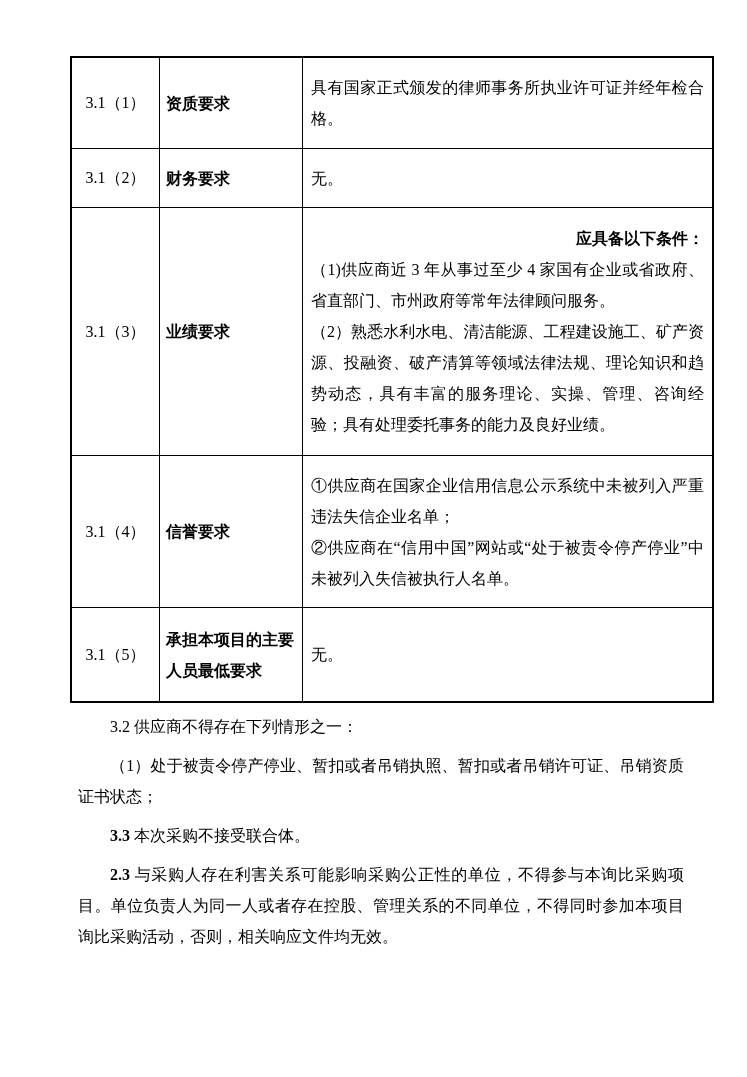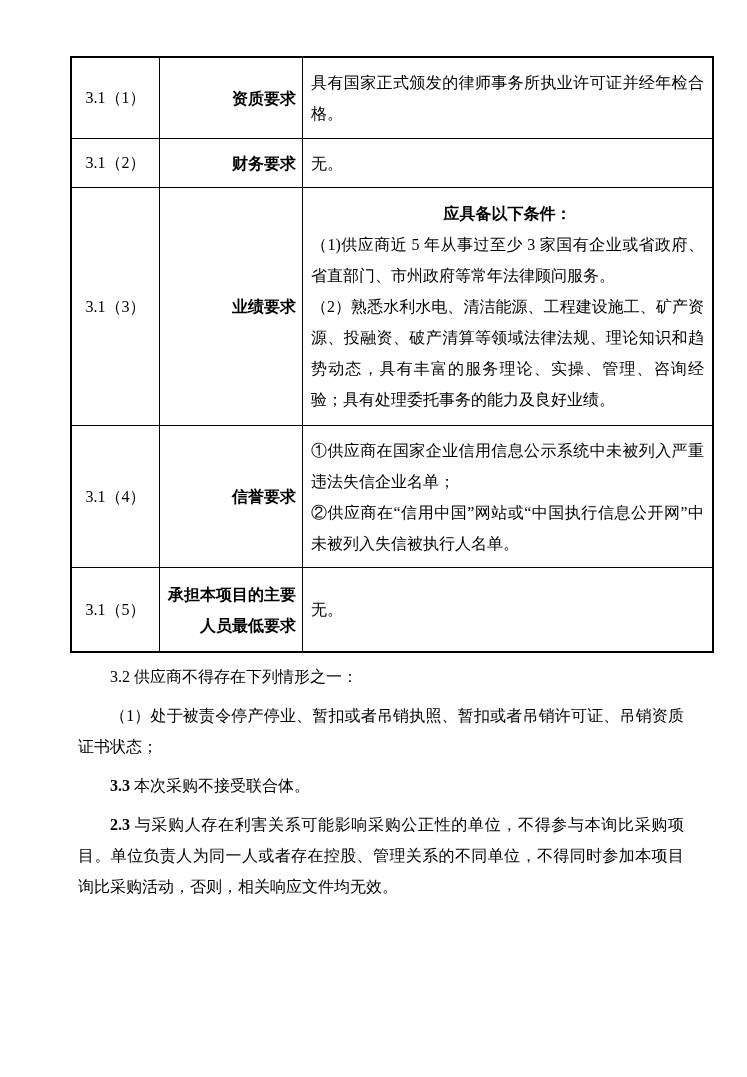--- a/index.html
+++ b/index.html
@@ -28,29 +28,29 @@
     width: 606px;
     border: 2px solid #000000;
   }
   table.req td {
     border: 1px solid #000000;
     vertical-align: middle;
     overflow: hidden;
     margin-left: 14px;
   }
   td.c1 { width: 83px; text-align: center; line-height: 22px; padding: 2px; }
-  td.c2 { width: 130px; text-align: right; font-weight: bold; line-height: 31px; padding: 0 6px; }
+  td.c2 { width: 130px; text-align: left; font-weight: bold; line-height: 31px; padding: 10px 6px; }
   td.c3 { width: 393px; padding: 5px 8px; }
   td.c3 p {
     margin: 0;
     line-height: 31px;
     text-align: justify;
     word-break: break-all;
   }
-  td.c3 p.ctitle { font-weight: bold; text-align: center; }
+  td.c3 p.ctitle { font-weight: bold; text-align: right; }
   .row-h1 td { height: 70px; }
   .row-h2 td { height: 38px; }
   .row-h3 td { height: 227px; }
   .row-h4 td { height: 131px; }
   .row-h5 td { height: 73px; }
   .bodytext p {
     margin: 8px;
     line-height: 31px;
     text-indent: 32px;
     text-align: justify;
@@ -78,30 +78,30 @@
       <td class="c2">财务要求</td>
       <td class="c3">
         <p>无。</p>
       </td>
     </tr>
     <tr class="row-h3">
       <td class="c1">3.1（3）</td>
       <td class="c2">业绩要求</td>
       <td class="c3">
         <p class="ctitle">应具备以下条件：</p>
-        <p>（1)供应商近 5 年从事过至少 3 家国有企业或省政府、省直部门、市州政府等常年法律顾问服务。</p>
+        <p>（1)供应商近 3 年从事过至少 4 家国有企业或省政府、省直部门、市州政府等常年法律顾问服务。</p>
         <p>（2）熟悉水利水电、清洁能源、工程建设施工、矿产资源、投融资、破产清算等领域法律法规、理论知识和趋势动态，具有丰富的服务理论、实操、管理、咨询经验；具有处理委托事务的能力及良好业绩。</p>
       </td>
     </tr>
     <tr class="row-h4">
       <td class="c1">3.1（4）</td>
       <td class="c2">信誉要求</td>
       <td class="c3">
         <p>①供应商在国家企业信用信息公示系统中未被列入严重违法失信企业名单；</p>
-        <p>②供应商在“信用中国”网站或“中国执行信息公开网”中未被列入失信被执行人名单。</p>
+        <p>②供应商在“信用中国”网站或“处于被责令停产停业”中未被列入失信被执行人名单。</p>
       </td>
     </tr>
     <tr class="row-h5">
       <td class="c1">3.1（5）</td>
       <td class="c2">承担本项目的主要人员最低要求</td>
       <td class="c3">
         <p>无。</p>
       </td>
     </tr>
   </tbody>

